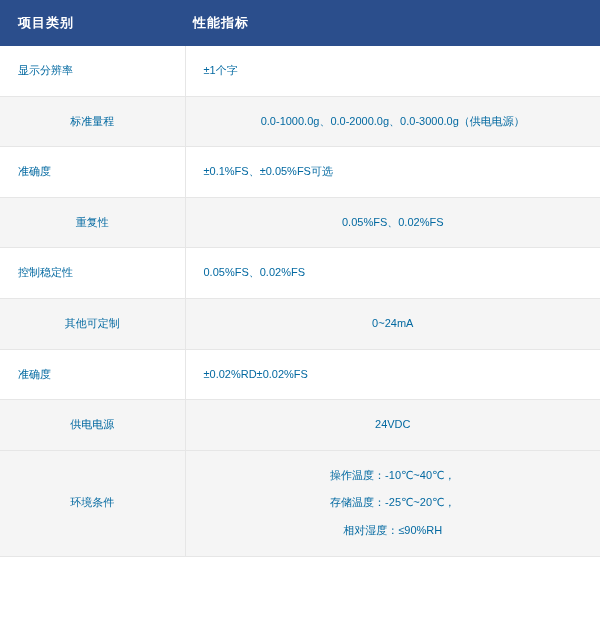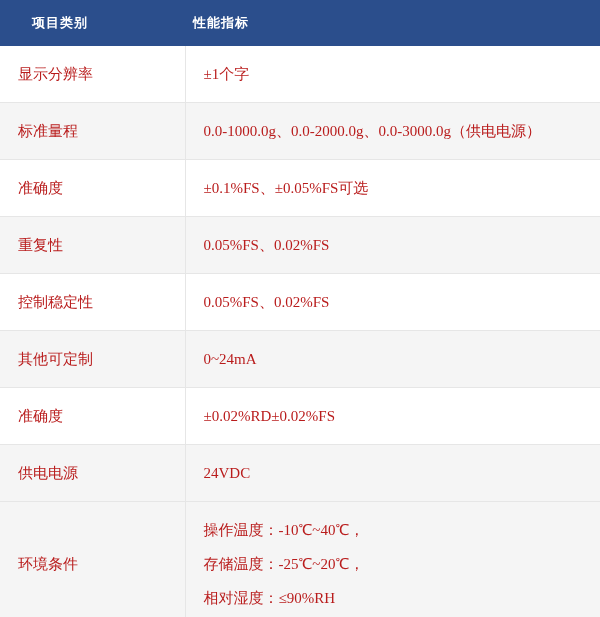--- a/index.html
+++ b/index.html
@@ -27,40 +27,40 @@
     color: #ffffff;
     font-size: 13px;
     font-weight: bold;
     text-align: left;
     padding: 14px 8px;
     letter-spacing: 1px;
     border: none;
   }
   .spec-table thead th.th-label {
     text-align: left;
-    padding-left: 32px;
+    padding-left: 18px;
   }
 
   .spec-table tbody td {
-    font-size: 15px;
+    font-size: 11px;
     line-height: 1.6;
     padding: 16px 18px;
     vertical-align: middle;
     border-bottom: 1px solid #e6e6e6;
-    color: #b91c1c;
-    font-family: Liberation Serif, serif;
+    color: #0369a1;
   }
   .spec-table tbody tr td.cell-label {
     border-right: 1px solid #e6e6e6;
   }
   .spec-table tbody tr.row-odd td {
     background: #ffffff;
   }
   .spec-table tbody tr.row-even td {
     background: #f5f5f5;
+    text-align: center;
   }
   .multi-line div {
     padding: 5px 0;
   }
   .multi-line div:first-child { padding-top: 0; }
   .multi-line div:last-child { padding-bottom: 0; }
 </style>
 </head>
 <body>
 

